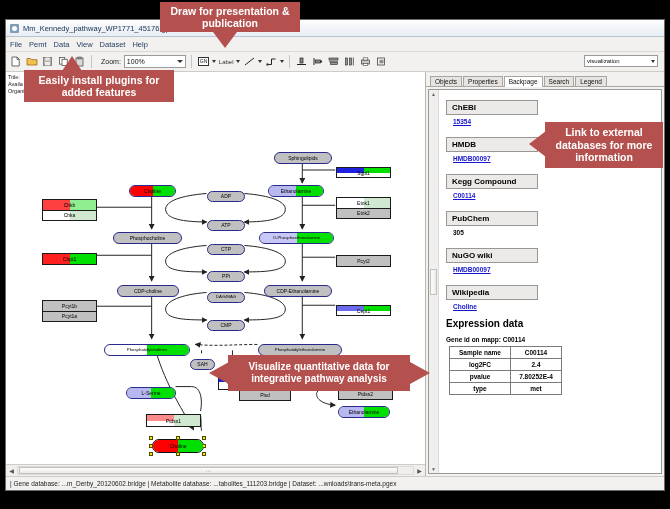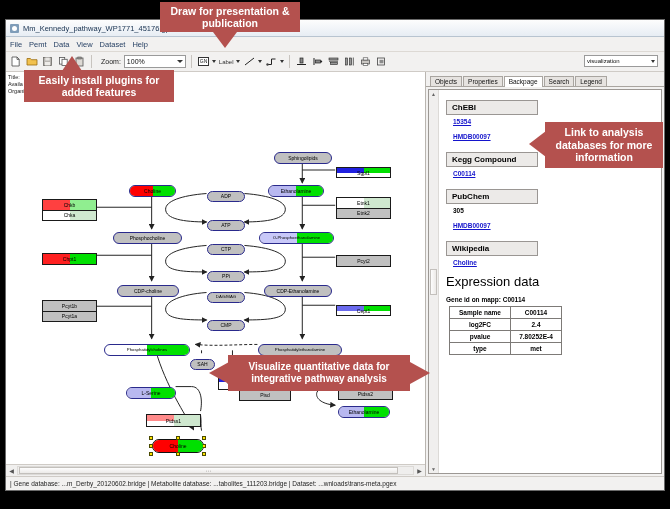--- a/index.html
+++ b/index.html
@@ -80,21 +80,21 @@
   .ss-ar{font-size:5px;color:#666;}
   .ss-thumb{width:7px;height:26px;background:linear-gradient(90deg,#fdfdfd,#eceae8);border:1px solid #c3c0bc;
             box-sizing:border-box;margin-top:1px;}
   .sidecontent{flex:1;padding:6px 6px 0 7px;overflow:hidden;}
 
   .dbhead{display:inline-block;min-width:80px;background:#eceae8;border:1px solid #9a9693;
           font-size:8px;font-weight:bold;color:#000;padding:2px 5px;margin-bottom:3px;}
   .dblink{font-size:6.5px;color:#1414cc;text-decoration:underline;margin:0 0 8px 7px;display:block;
           font-weight:bold;}
   .dbplain{font-size:6.5px;color:#000;margin:0 0 8px 7px;display:block;font-weight:bold;}
-  .exprhead{font-size:13px;font-weight:normal;color:#000;margin:2px 0 7px 0;}
+  .exprhead{font-size:10px;font-weight:bold;color:#000;margin:2px 0 7px 0;}
   .geneid{font-size:6.5px;color:#000;margin-bottom:3px;font-weight:bold;}
   table.expr{border-collapse:collapse;margin-left:3px;}
   table.expr td{border:1px solid #7d7a77;font-size:6.5px;font-weight:bold;color:#000;
                 padding:2px 4px;text-align:center;background:#fff;}
   table.expr td.k{min-width:52px;}
   table.expr td.v{min-width:42px;}
 
   .vizsel{position:absolute;right:6px;top:3px;width:74px;height:12px;background:#fff;border:1px solid #9a9a9a;
           display:flex;align-items:center;justify-content:space-between;padding:0 2px;box-sizing:border-box;}
   .vizsel .vv{font-size:6px;color:#111;}
@@ -549,28 +549,30 @@
           <div class="sidescroll">
             <div class="ss-ar">▲</div>
             <div class="ss-thumb"></div>
             <div class="ss-ar">▼</div>
           </div>
 
           <div class="sidecontent">
             <div class="dbhead">ChEBI</div>
             <a class="dblink">15354</a>
 
+            <div class="dbhead">HMDB</div>
             <a class="dblink">HMDB00097</a>
 
             <div class="dbhead">Kegg Compound</div>
             <a class="dblink">C00114</a>
 
             <div class="dbhead">PubChem</div>
             <span class="dbplain">305</span>
 
+            <div class="dbhead">NuGO wiki</div>
             <a class="dblink">HMDB00097</a>
 
             <div class="dbhead">Wikipedia</div>
             <a class="dblink">Choline</a>
 
             <div class="exprhead">Expression data</div>
             <div class="geneid">Gene id on mapp: C00114</div>
 
             <table class="expr">
               <tbody>
@@ -601,20 +603,20 @@
       <span>| Gene database: ...m_Derby_20120602.bridge | Metabolite database: ...tabolites_111203.bridge | Dataset: ...wnloads\trans-meta.pgex</span>
     </div>
   </div>
 
   <div class="callout co1">Draw for presentation &amp; publication</div>
   <div class="co-arrow co1a"></div>
 
   <div class="callout co2">Easily install plugins for added features</div>
   <div class="co-arrow co2a"></div>
 
-  <div class="callout co3">Link  to analysis databases  for more information</div>
+  <div class="callout co3">Link  to external databases  for more information</div>
   <div class="co-arrow co3a"></div>
 
   <div class="callout co4">Visualize quantitative data  for integrative pathway analysis</div>
   <div class="co-arrow co4a"></div>
   <div class="co-arrow co4b"></div>
 
 </div>
 
 </body></html>

